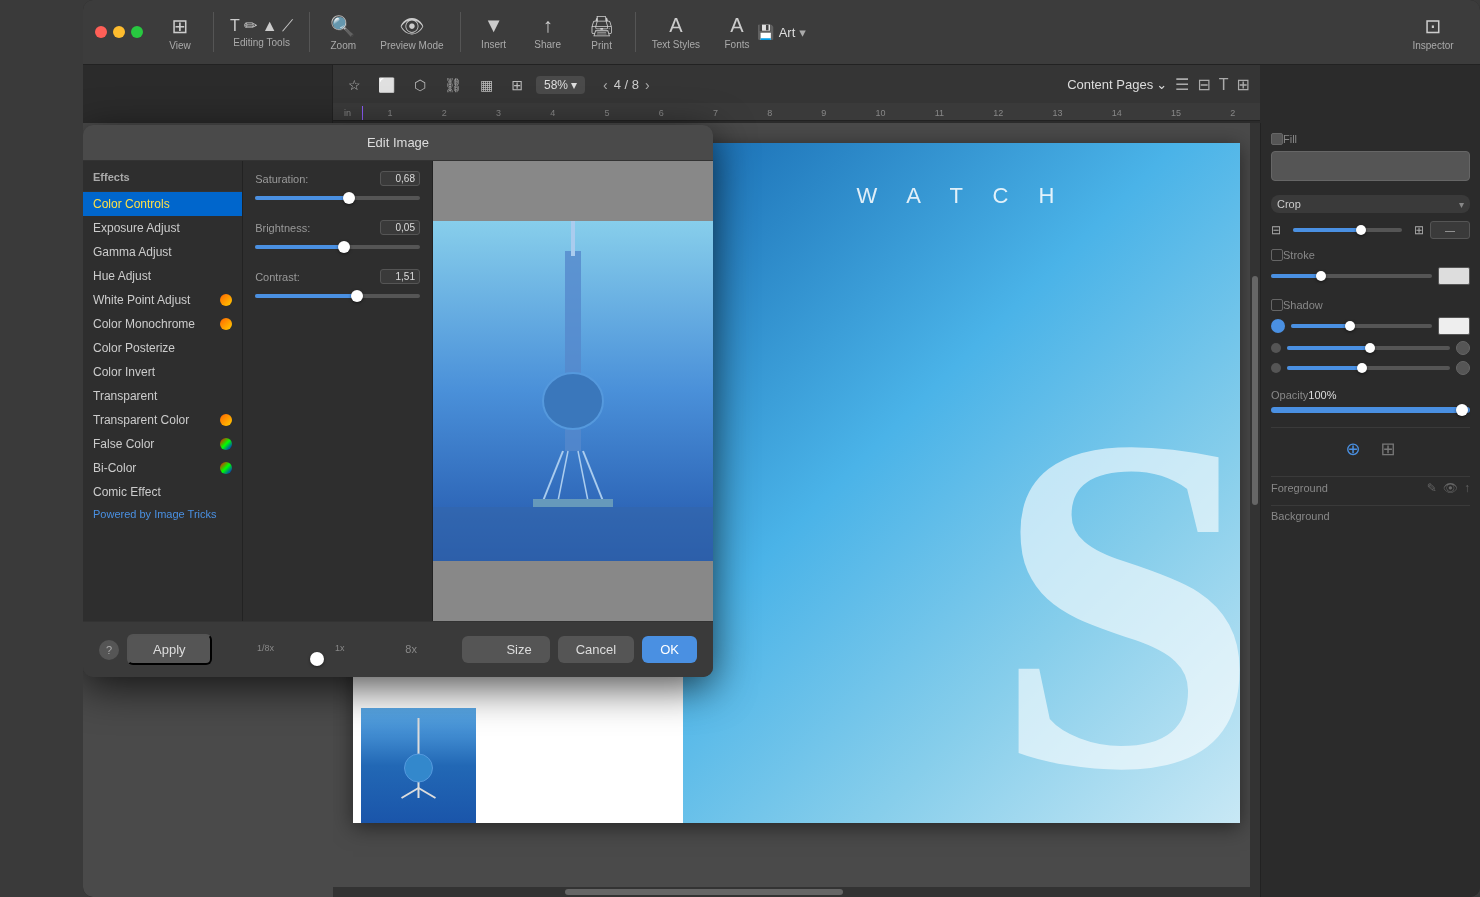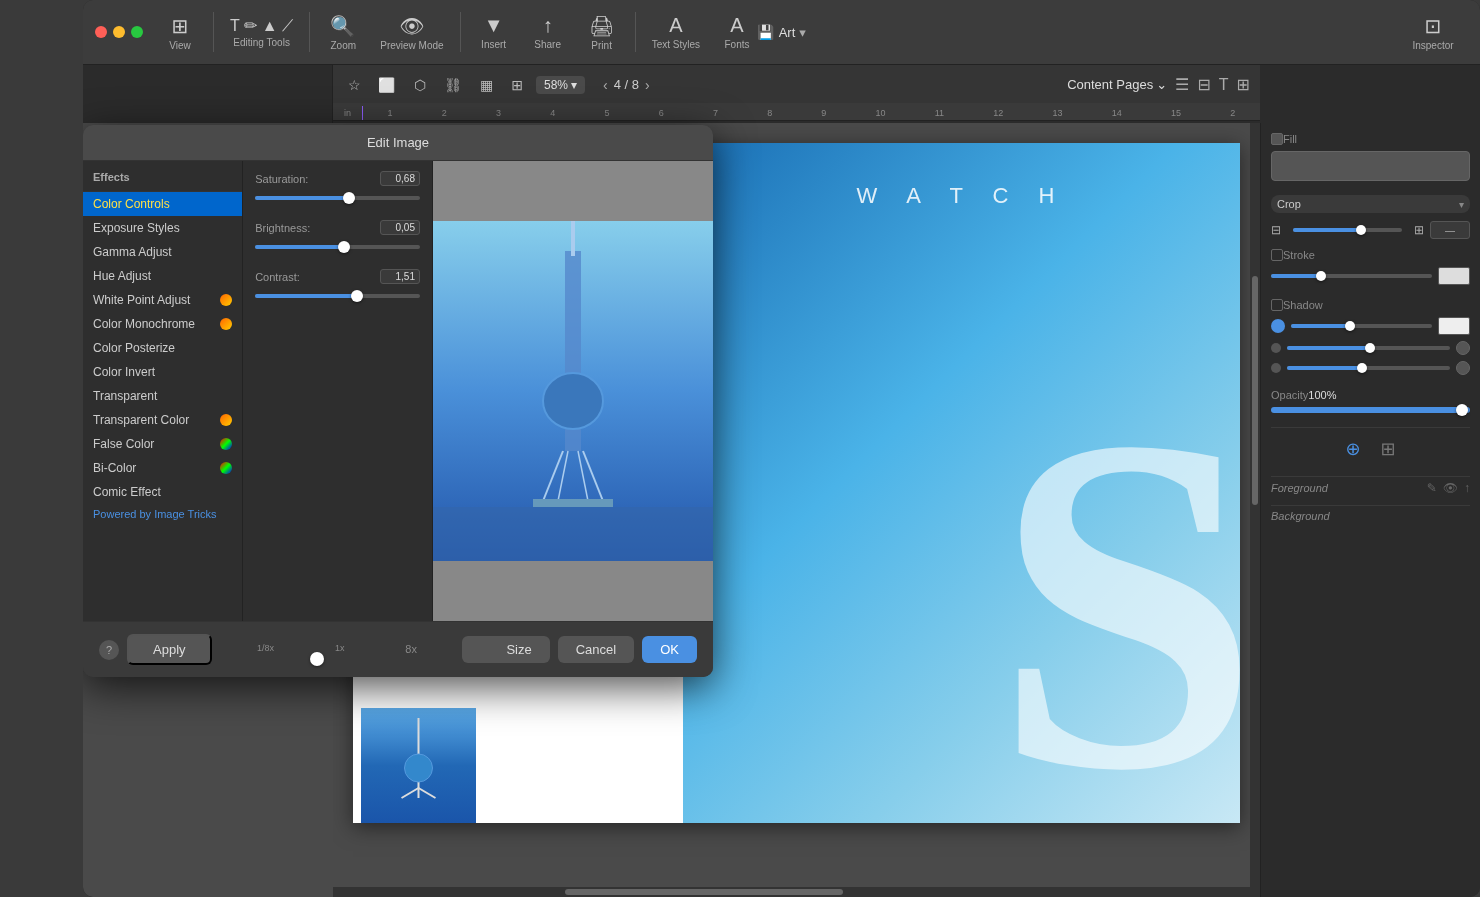--- a/index.html
+++ b/index.html
@@ -348,21 +348,21 @@
 
     
     .fg-bg-row {
       display: flex;
       align-items: center;
       gap: 6px;
       padding: 4px 0;
       border-top: 1px solid #3a3a3a;
       margin-top: 6px;
     }
-    .fg-bg-label { color: #888; font-size: 11px; flex: 1; font-style: italic; }
+    .fg-bg-label { color: #888; font-size: 11px; flex: 1; }
     .fg-bg-icons { display: flex; gap: 6px; }
     .fg-bg-icon { color: #666; font-size: 12px; cursor: pointer; }
 
     
     .dialog-overlay {
       position: absolute;
       top: 0; left: 0; right: 0; bottom: 0;
       z-index: 100;
     }
     .dialog {
@@ -944,21 +944,21 @@
         <span>Edit Image</span>
       </div>
       <div class="dialog-body">
 
         <div class="effects-panel">
           <div class="effects-title">Effects</div>
           <div class="effect-item selected">
             <span>Color Controls</span>
           </div>
           <div class="effect-item">
-            <span>Exposure Styles</span>
+            <span>Exposure Adjust</span>
           </div>
           <div class="effect-item">
             <span>Gamma Adjust</span>
           </div>
           <div class="effect-item">
             <span>Hue Adjust</span>
           </div>
           <div class="effect-item">
             <span>White Point Adjust</span>
             <span class="effect-dot"></span>

